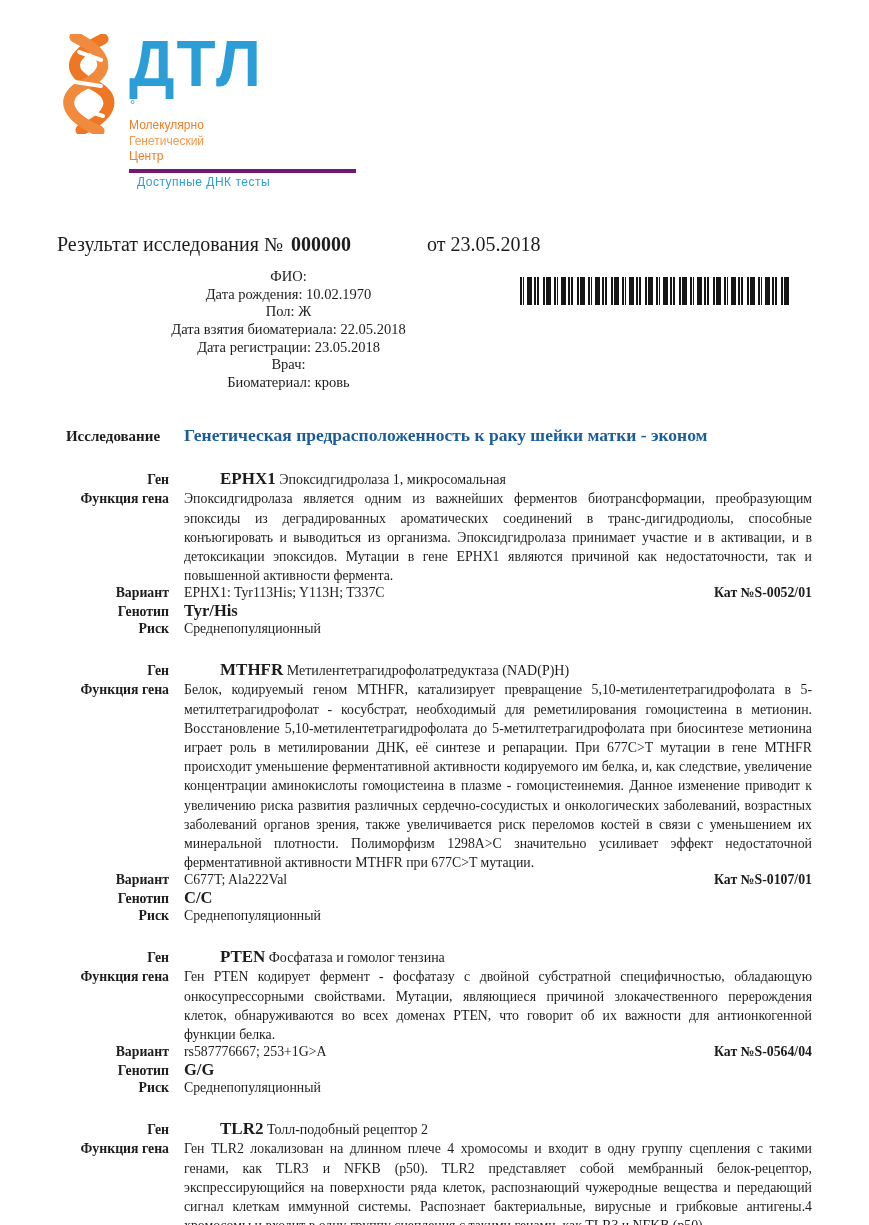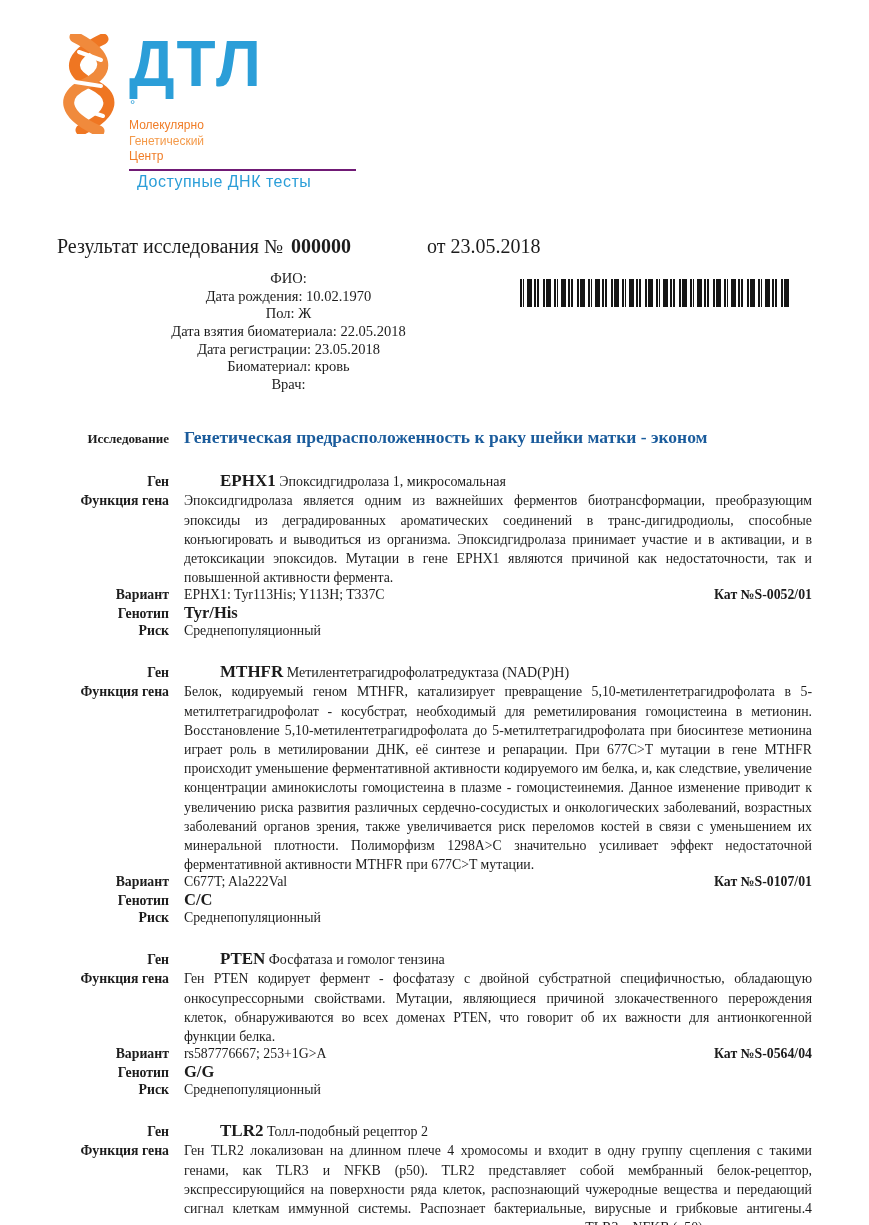--- a/index.html
+++ b/index.html
@@ -22,22 +22,22 @@
   .logo-main{display:flex;flex-direction:column;}
   .logo-top{display:flex;align-items:flex-start;flex-direction:column;}
   .logo-abbr{
     font-size:64px;line-height:0.95;font-weight:bold;
     color:#2b9ed8;letter-spacing:2px;
   }
   .logo-reg{color:#2b9ed8;font-size:13px;margin:2px 2px 0 1px;}
   .logo-lines{margin-top:6px;font-size:12px;line-height:1.32;color:#f07d28;}
   .logo-lines .l2{color:#f49a4a;}
   .logo-sub{
-    margin-top:4px;border-top:2px solid #701a75;
-    color:#2b9ed8;font-size:16px;padding:2px 4px 0 8px;
+    margin-top:4px;border-top:4px solid #701a75;
+    color:#2b9ed8;font-size:12px;padding:2px 4px 0 8px;
     width:215px;letter-spacing:0.5px;
   }
   
   .rule{height:4px;background:linear-gradient(90deg,#2e88a4 0%,#25588f 55%,#17246f 100%);}
   .rule-1{margin-top:24px;}
   .rule-2{height:3px;margin-top:14px;}
   
   .title-row{margin-top:20px;font-size:20px;display:flex;align-items:flex-end;}
   .title-num{font-weight:bold;margin-left:8px;}
   .title-date{margin-left:76px;}
@@ -58,21 +58,21 @@
   }
   
   .row{display:flex;align-items:baseline;}
   .lbl{
     flex:0 0 112px;text-align:right;font-weight:bold;
     font-size:13.8px;padding-right:15px;
   }
   .val{flex:1;font-size:13.8px;}
   .study-row{margin-top:20px;}
   .study-title{color:#1b5c9c;font-weight:bold;font-size:17.5px;}
-  .study-row .lbl{font-size:13px;}
+  .study-row .lbl{font-size:15px;text-align:center;}
   .phen-row{margin-top:15px;}
   .phenotype{font-weight:bold;font-size:15.5px;}
   .gene-block{margin-top:23px;}
   .gene-symbol{font-weight:bold;font-size:17px;margin-left:36px;}
   .gene-name{font-size:14px;}
   .func{text-align:justify;line-height:19.2px;}
   .variant-row{display:flex;justify-content:space-between;}
   .cat{font-weight:bold;padding-right:0px;white-space:nowrap;}
   .genotype{font-weight:bold;font-size:16.5px;line-height:20px;}
 </style>
@@ -116,23 +116,23 @@
   <div class="p-row"><span class="p-label">ФИО:</span> <span class="p-value"></span></div>
 
   <div class="p-row"><span class="p-label">Дата рождения:</span> <span class="p-value">10.02.1970</span></div>
 
   <div class="p-row"><span class="p-label">Пол:</span> <span class="p-value">Ж</span></div>
 
   <div class="p-row"><span class="p-label">Дата взятия биоматериала:</span> <span class="p-value">22.05.2018</span></div>
 
   <div class="p-row"><span class="p-label">Дата регистрации:</span> <span class="p-value">23.05.2018</span></div>
 
+  <div class="p-row"><span class="p-label">Врач:</span> <span class="p-value"></span></div>
+
   <div class="p-row"><span class="p-label">Биоматериал:</span> <span class="p-value">кровь</span></div>
-
-  <div class="p-row"><span class="p-label">Врач:</span> <span class="p-value"></span></div>
 </div>
     <div class="barcode"></div>
   </div>
 
   <div class="rule rule-2"></div>
 
   <div class="row study-row">
     <div class="lbl">Исследование</div>
     <div class="val study-title">Генетическая предрасположенность к раку шейки матки - эконом</div>
   </div>

